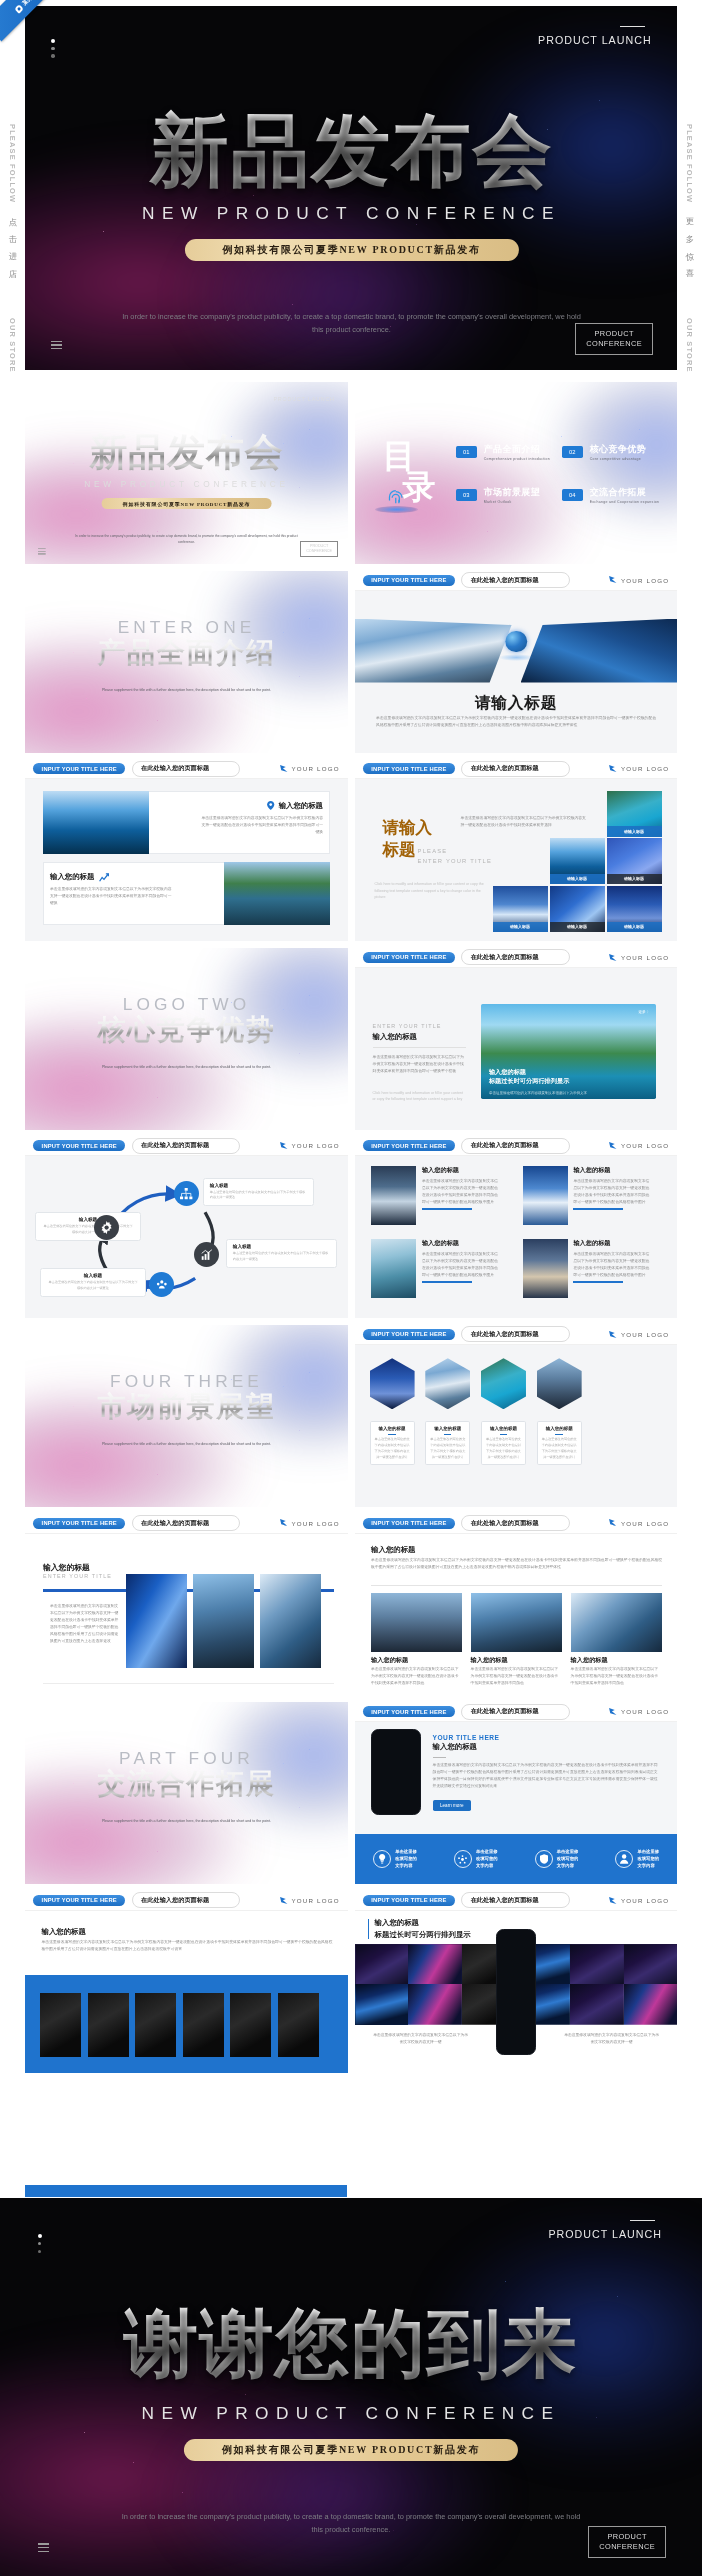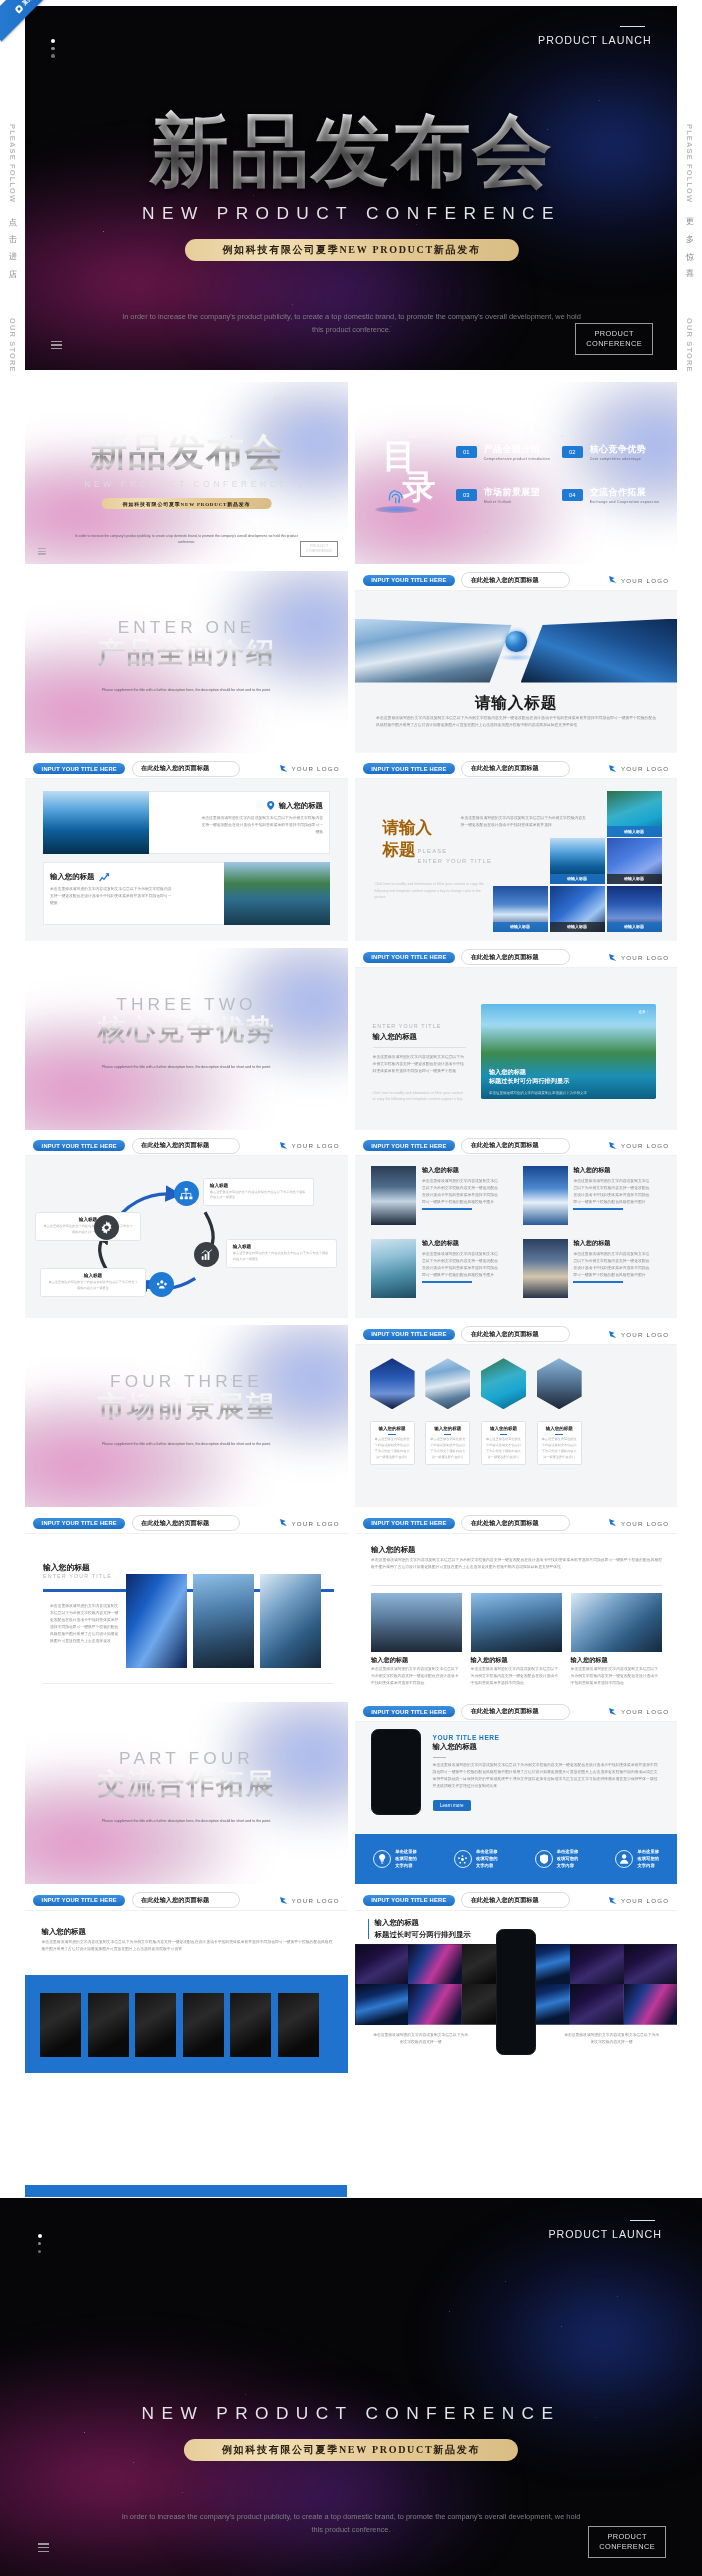--- a/index.html
+++ b/index.html
@@ -601,21 +601,21 @@
         <div class="ph ph-city" style="position:absolute;left:252px;top:107px;width:55px;height:46px;">
           <div class="img-cap blue">请输入标题</div>
         </div>
       </div>
     </div>
 
     <div class="slide dark">
       <div class="neb pink" style="left:-66px; top:58px; width:297px; height:165px;"></div>
       <div class="neb blue" style="left:190px; top:-20.7px; width:198px; height:149px;"></div>
       <div class="speck"></div>
-      <div class="sec-en">THREE TWO</div>
+      <div class="sec-en">LOGO TWO</div>
       <div class="sec-cn">核心竞争优势</div>
       <div class="sec-sub">Please supplement the title with a further description here, the description should be short and to the point.</div>
     </div>
 
     <div class="slide">
       <div class="bar">
         <span class="pill">INPUT YOUR TITLE HERE</span>
         <span class="cn">在此处输入您的页面标题</span>
         <span class="logo">
           <svg width="8.3" height="7.4" viewBox="0 0 10 9">
@@ -1026,20 +1026,21 @@
     <div class="speck"></div>
 
     <div class="dots" style="position:absolute;left:38px;top:36px;display:flex;flex-direction:column;gap:4.1px;z-index:5;">
         <i style="width:4.1px;height:4.1px;border-radius:50%;background:#fff;display:block;"></i>
         <i style="width:3.3px;height:3.3px;border-radius:50%;background:#8d8d8d;display:block;"></i>
         <i style="width:3.3px;height:3.3px;border-radius:50%;background:#6d6d6d;display:block;"></i>
       </div>
 
     <div class="corner-label" style="right:40px;top:30px;">PRODUCT LAUNCH</div>
 
+    <div class="hero-cn">谢谢您的到来</div>
     <div class="hero-en">NEW PRODUCT CONFERENCE</div>
     <div class="gold-pill">例如科技有限公司夏季NEW PRODUCT新品发布</div>
     <div class="hero-para">In order to increase the company's product publicity, to create a top domestic brand, to promote the company's overall development, we hold this product conference.</div>
 
     <div class="outline-box" style="right:36px;bottom:18px;">
       <div>PRODUCT</div>
       <div>CONFERENCE</div>
     </div>
 
     <div class="hamburger" style="left:38px;bottom:21.5px;">

